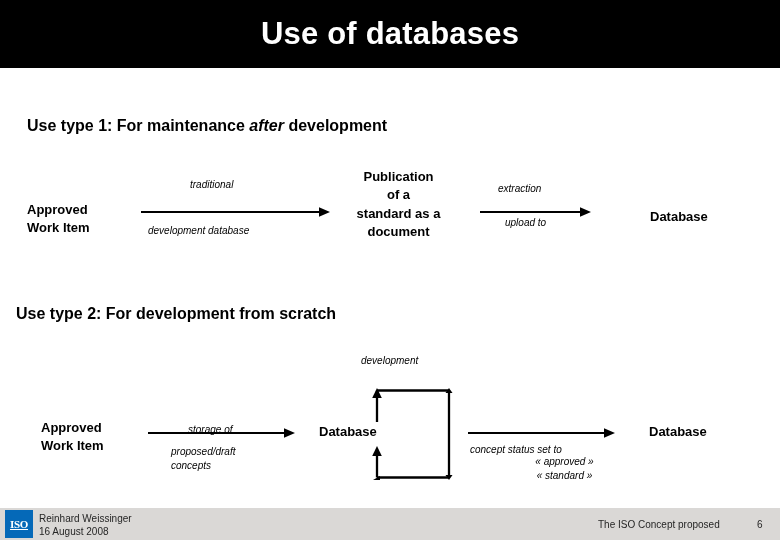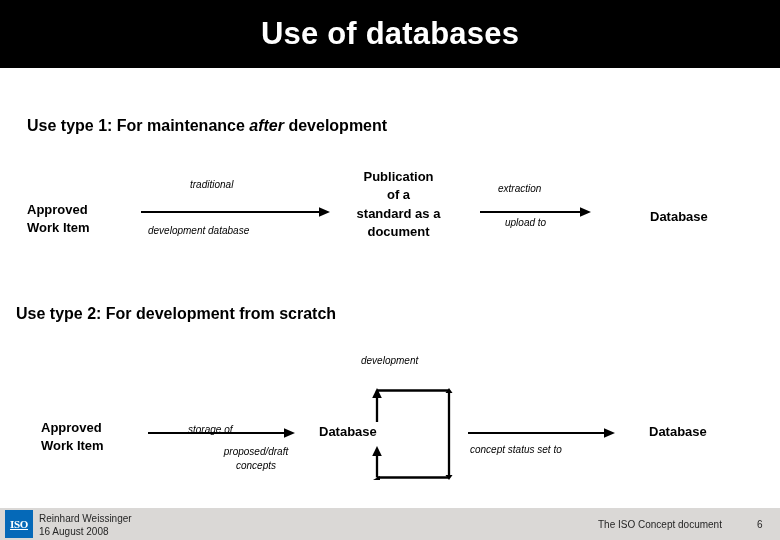--- a/index.html
+++ b/index.html
@@ -93,21 +93,21 @@
   #s1-arrow-1    { left: 141px; top: 206px; }
   #s1-node-pub   { left: 341px; top: 168px; width: 115px; text-align: center; }
   #s1-lbl-extr   { left: 498px; top: 182px; }
   #s1-lbl-upl    { left: 505px; top: 216px; }
   #s1-arrow-2    { left: 480px; top: 206px; }
   #s1-node-db    { left: 650px; top: 208px; }
 
   
   #s2-node-awi   { left: 41px;  top: 419px; }
   #s2-lbl-stor   { left: 188px; top: 399px; margin-top: 24px; }
-  #s2-lbl-prop   { left: 186px; top: 445px; width: 140px; text-align: center; }
+  #s2-lbl-prop   { left: 171px; top: 445px; width: 140px; }
   #s2-arrow-3    { left: 148px; top: 427px; }
   #s2-node-db1   { left: 319px; top: 423px; }
   #s2-lbl-devel  { left: 361px; top: 354px; }
   #s2-loop       { left: 368px; top: 388px; }
   #s2-lbl-csst   { left: 470px; top: 399px; margin-top: 44px; }
   #s2-lbl-appr   { left: 492px; top: 455px; width: 145px; text-align: center; }
   #s2-arrow-4    { left: 468px; top: 427px; }
   #s2-node-db2   { left: 649px; top: 423px; }
 
   
@@ -248,31 +248,33 @@
 
   <div class="edge-label" id="s2-lbl-csst">concept status set to</div>
 
   <div class="arrow" id="s2-arrow-4">
     <svg width="148" height="12" viewBox="0 0 148 12">
       <line x1="0" y1="6" x2="139" y2="6" stroke="#000" stroke-width="2.1"></line>
       <polygon points="147,6 136,1.2 136,10.8" fill="#000"></polygon>
     </svg>
   </div>
 
+  <div class="edge-label" id="s2-lbl-appr">« approved »
+« standard »</div>
 
   <div class="node-label" id="s2-node-db2">Database</div>
 
   <div class="footer"></div>
 
   <div class="footer-logo">
     <span class="footer-logo-text">ISO</span>
   </div>
 
   <div class="footer-left">
     <div>Reinhard Weissinger</div>
     <div>16 August 2008</div>
   </div>
 
-  <div class="footer-right">The ISO Concept document</div>
+  <div class="footer-right">The ISO Concept proposed</div>
 
   <div class="footer-page">6</div>
 
 </div>
 
 </body></html>

